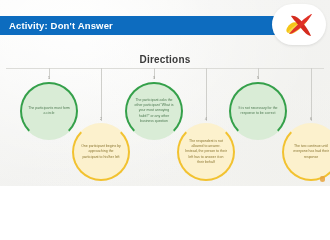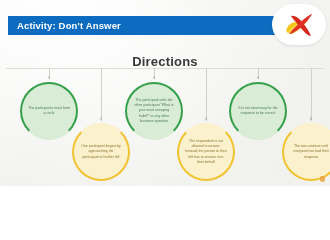--- a/index.html
+++ b/index.html
@@ -42,21 +42,20 @@
     position: absolute;
     left: 0;
     top: 16px;
     width: 277px;
     height: 19px;
     background: #0d6cbf;
     display: flex;
     align-items: center;
     box-sizing: border-box;
     padding-left: 9px;
-    margin-left: 8px;
   }
   .header-title {
     color: #ffffff;
     font-size: 9.5px;
     font-weight: bold;
     letter-spacing: 0.15px;
     white-space: nowrap;
   }
 
   .logo-badge {
@@ -74,21 +73,21 @@
   }
   .logo-badge svg { display: block; }
 
   
   .section-title {
     position: absolute;
     left: 0;
     top: 54px;
     width: 330px;
     text-align: center;
-    font-size: 13px;
+    font-size: 10px;
     font-weight: bold;
     color: #3a3a3a;
     letter-spacing: 0.2px;
   }
 
   
   .timeline {
     position: absolute;
     left: 0;
     top: 66px;

